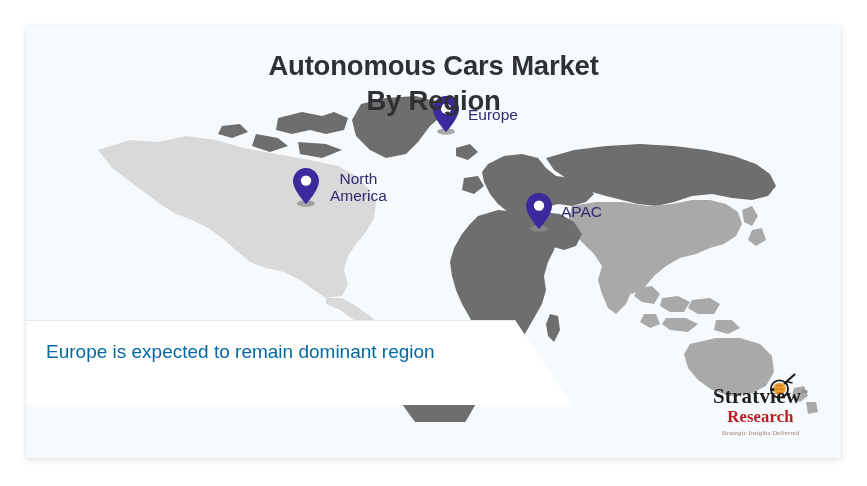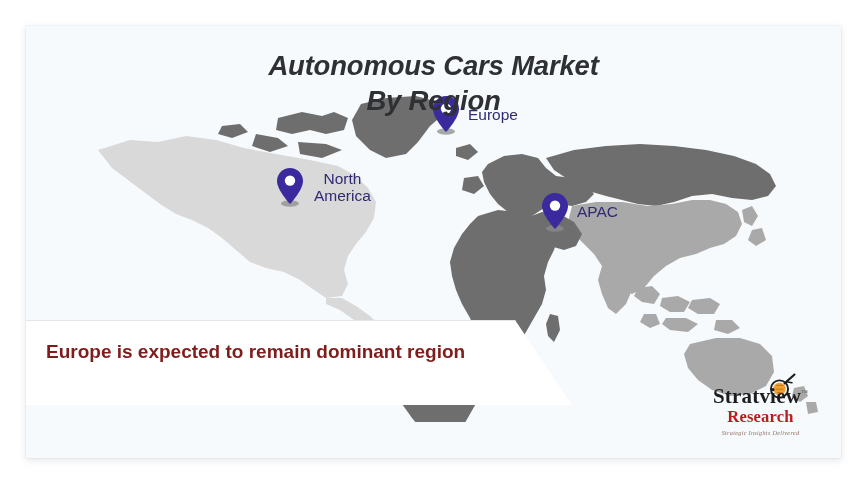--- a/index.html
+++ b/index.html
@@ -30,21 +30,20 @@
 
   
   #title-block {
     position: absolute;
     left: 0;
     top: 22px;
     width: 100%;
     text-align: center;
     z-index: 6;
     pointer-events: none;
-    font-style: italic;
   }
   .title-line {
     font-size: 27.5px;
     font-weight: bold;
     color: #2f3033;
     line-height: 1.28;
     letter-spacing: -0.2px;
   }
 
   
@@ -76,23 +75,23 @@
     font-size: 15.5px;
     font-weight: normal;
     color: #2f2a73;
     line-height: 1.12;
     margin-left: 2px;
     white-space: pre-line;
     text-align: center;
   }
   #marker-europe        { left: 404px; top: 68px; }
   #marker-europe .marker-label { margin-left: 6px; }
-  #marker-north-america { left: 248px; top: 140px; }
+  #marker-north-america { left: 264px; top: 140px; }
   #marker-north-america .marker-label { margin-left: 8px; }
-  #marker-apac          { left: 513px; top: 165px; justify-content: center; }
+  #marker-apac          { left: 497px; top: 165px; justify-content: center; }
   #marker-apac .marker-label { margin-left: 6px; }
 
   
   #caption-band {
     position: absolute;
     left: 0;
     top: 294px;
     width: 560px;
     height: 85px;
     z-index: 4;
@@ -100,22 +99,22 @@
     -webkit-clip-path: polygon(0 0, 489px 0, 546px 85px, 0 85px);
     clip-path: polygon(0 0, 489px 0, 546px 85px, 0 85px);
     border-top: 1px solid #e3e6ea;
   }
   #caption-text {
     position: absolute;
     left: 20px;
     top: 18px;
     width: 450px;
     font-size: 19px;
-    font-weight: bold;
-    color: #7f1d1d;
+    font-weight: normal;
+    color: #0369a1;
     line-height: 1.32;
   }
 
   
   #logo {
     position: absolute;
     right: 18px;
     bottom: 22px;
     width: 125px;
     z-index: 7;

